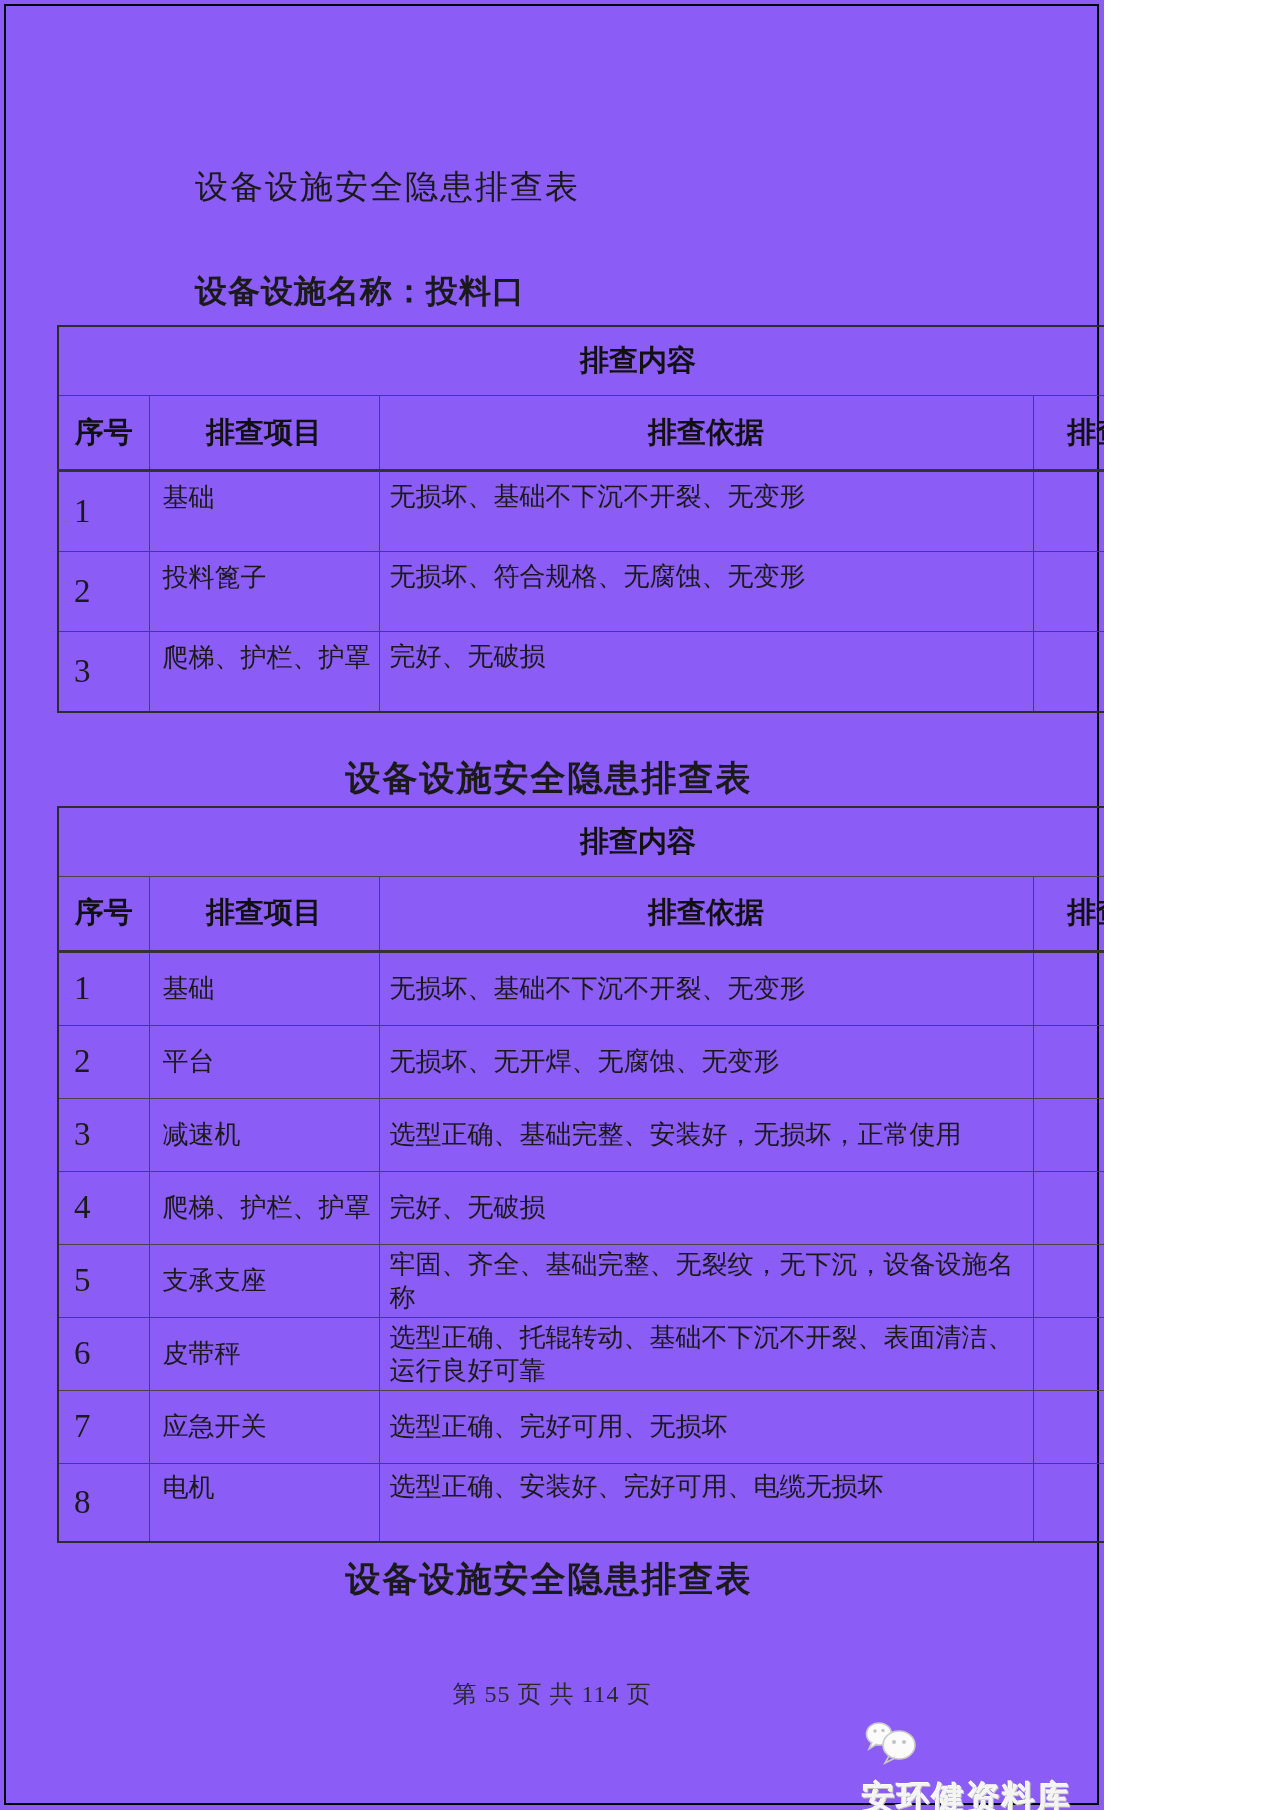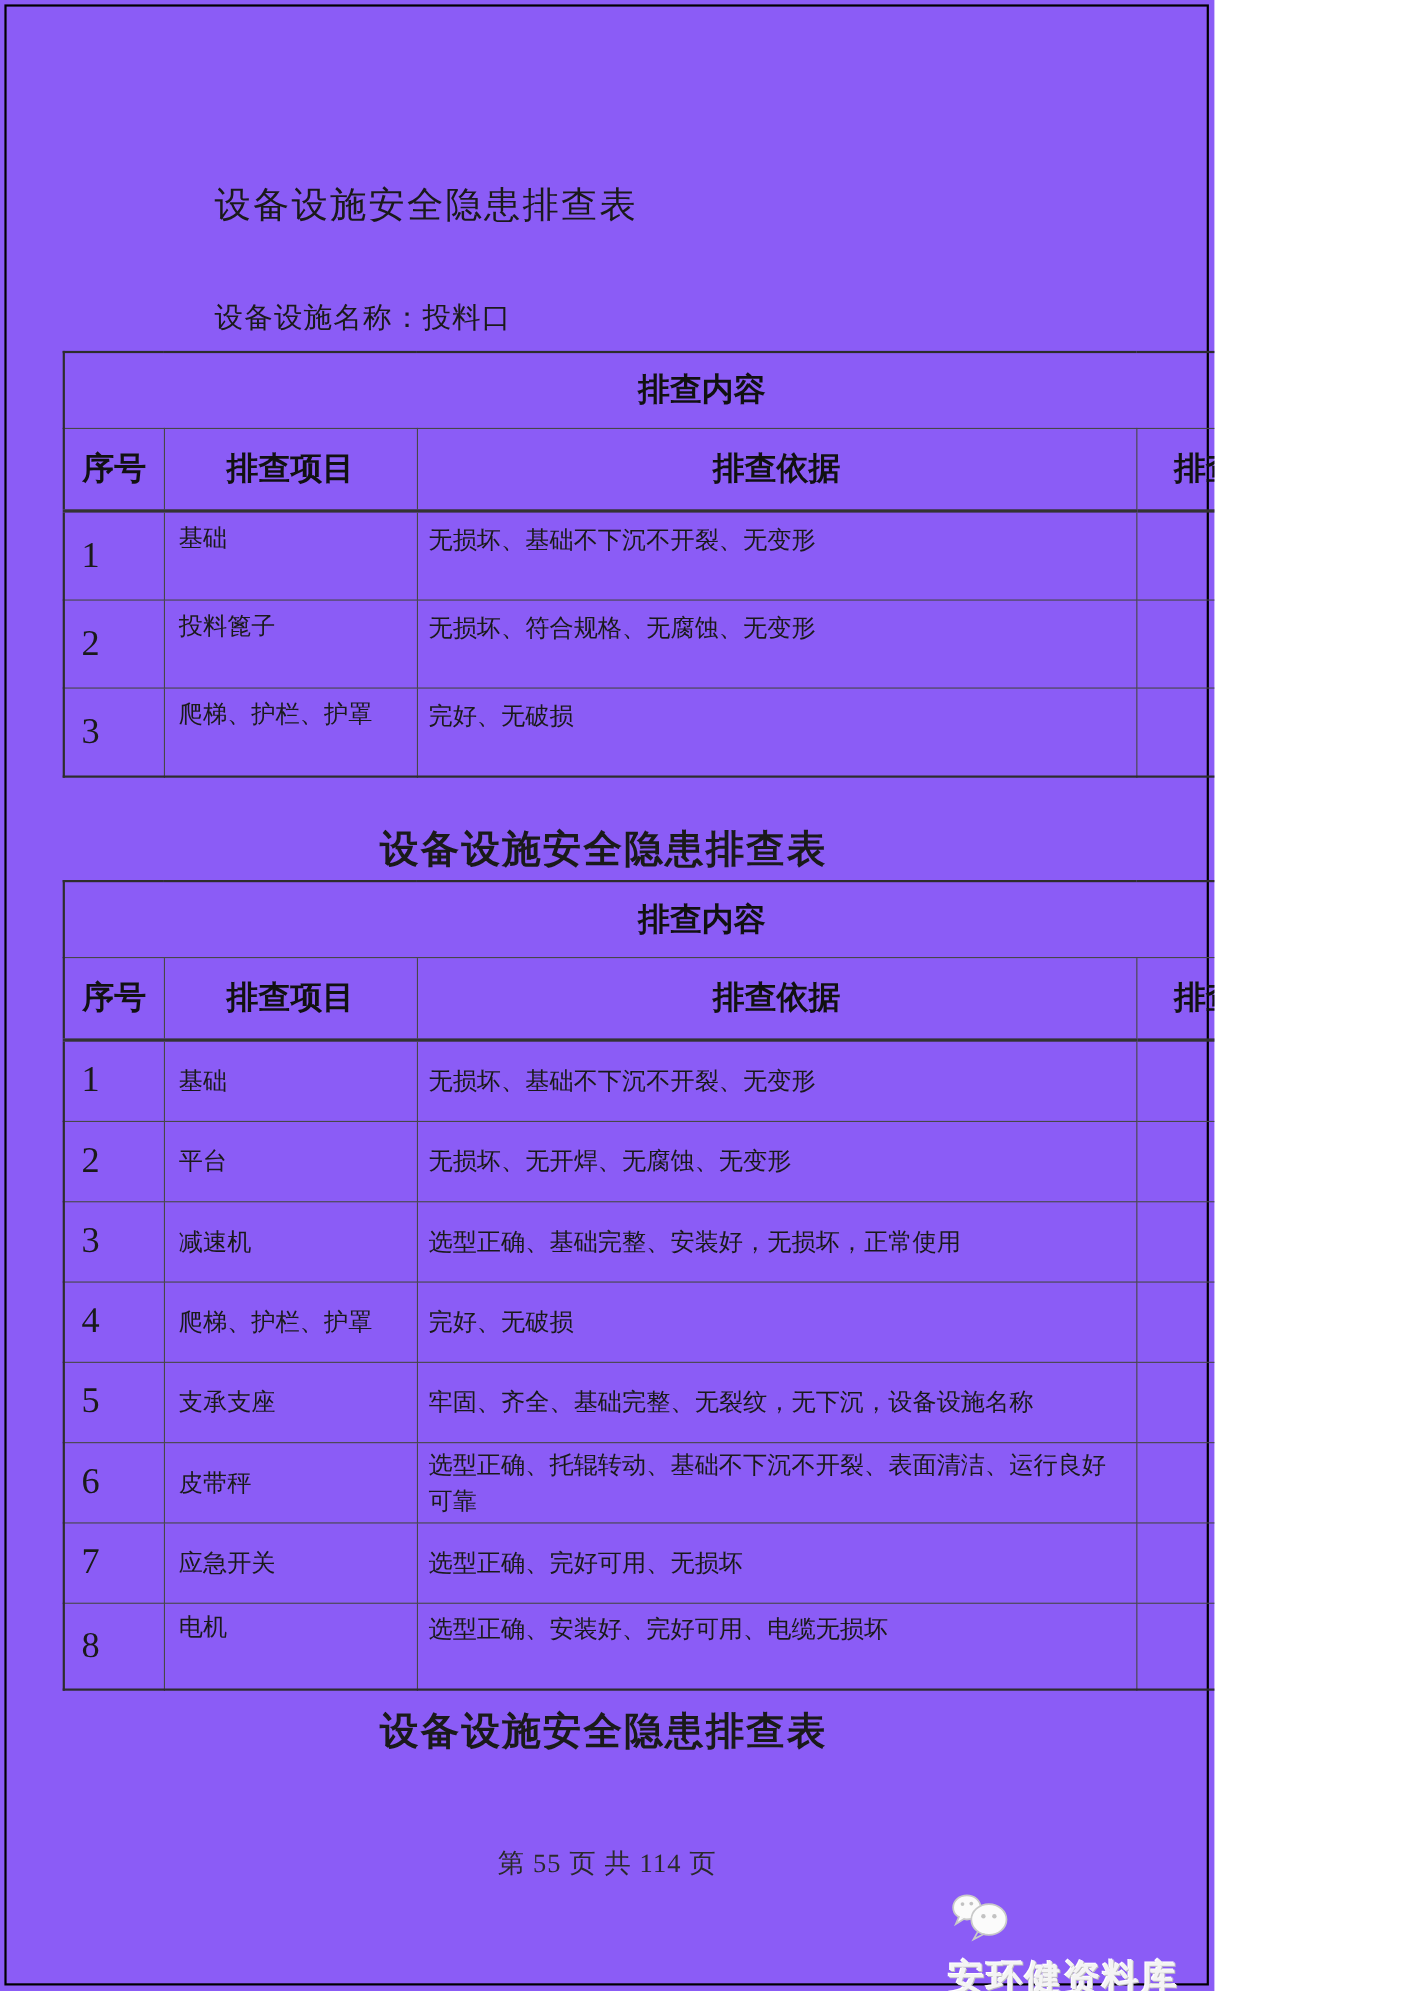--- a/index.html
+++ b/index.html
@@ -28,22 +28,22 @@
   h1, h2 { margin: 0; padding: 0; line-height: 1.05; }
 
   .title-first {
     margin: 164px 0 0 138px;
     font-size: 33px;
     font-weight: 400;
     letter-spacing: 2px;
   }
   .subtitle {
     margin: 70px 0 0 138px;
-    font-size: 26px;
-    font-weight: 400;
+    font-size: 32px;
+    font-weight: 700;
     letter-spacing: 1px;
   }
   .subtitle-2 { margin-top: 44px; }
   .title-center {
     margin: 48px 0 0 0;
     text-align: center;
     font-size: 35px;
     font-weight: 700;
     letter-spacing: 2px;
   }
@@ -65,21 +65,21 @@
     font-size: 29px;
     font-weight: 700;
     text-align: center;
     color: #111111;
   }
   .check-table tr.row-content-header th { height: 66px; }
   .check-table tr.row-col-headers th {
     height: 71px;
     border-bottom: 3px solid #333333;
   }
-  .check-table tbody td { height: 70px; font-size: 22px; vertical-align: middle; }
+  .check-table tbody td { height: 70px; font-size: 26px; vertical-align: middle; }
   .check-table td.c-no {
     font-size: 33px;
     padding-left: 15px;
     text-align: left;
   }
   .check-table td.c-item { padding-left: 13px; }
   .check-table td.c-basis { padding: 0 12px 0 10px; line-height: 33px; }
   .check-table td.c-status { }
 
   

